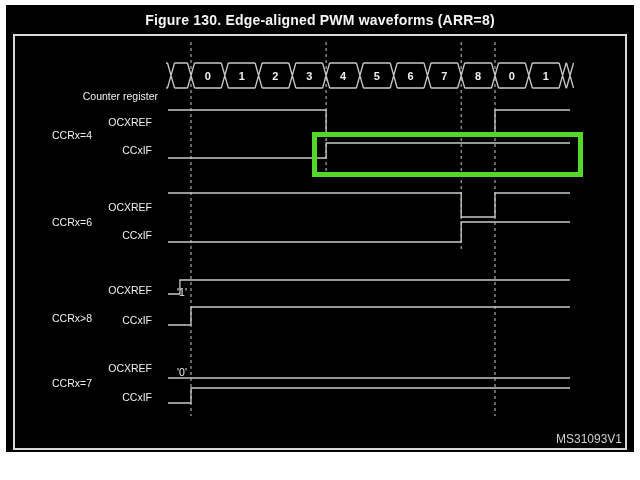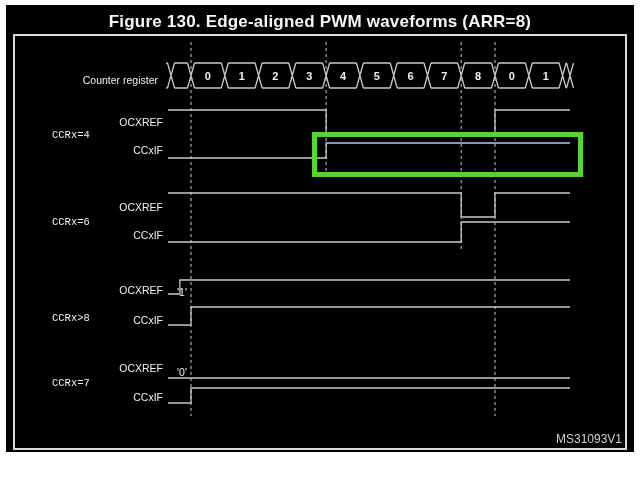--- a/index.html
+++ b/index.html
@@ -1,27 +1,27 @@
 <!DOCTYPE html>
 <html><head>
 <meta charset="utf-8">
 <style>
   html,body{margin:0;padding:0;background:#ffffff;}
   .page{position:relative;width:640px;height:480px;background:#ffffff;overflow:hidden;
         font-family:"Liberation Sans",sans-serif;}
   .figure{position:absolute;left:6px;top:5px;width:628px;height:447px;background:#000000;}
-  .figure-title{width:100%;text-align:center;padding-top:7px;font-size:17px;font-weight:bold;
+  .figure-title{width:100%;text-align:center;padding-top:7px;font-size:14px;font-weight:bold;
         color:#f5f5f5;letter-spacing:0.2px;}
   .frame{position:absolute;left:13px;top:34px;width:614px;height:416px;
         border:2px solid #d9d9d9;box-sizing:border-box;}
   svg.canvas{position:absolute;left:0;top:0;width:640px;height:480px;}
   .lbl{position:absolute;color:#f0f0f0;font-size:10.5px;line-height:12px;white-space:nowrap;}
-  .rlabel{left:45px;width:118px;text-align:right;}
+  .rlabel{left:34px;width:118px;text-align:right;}
   .clabel{left:40px;width:118px;text-align:right;}
-  .glabel{left:52px;text-align:right;font-family:Liberation Mono, monospace;}
+  .glabel{left:52px;text-align:right;}
   .ann{left:171px;width:22px;text-align:center;}
   .watermark{position:absolute;left:502px;top:434px;width:120px;text-align:right;
         color:#cfcfcf;font-size:12px;line-height:11px;}
 </style>
 </head>
 <body>
 
 <div class="page">
   <div class="figure">
     <div class="figure-title">Figure 130. Edge-aligned PWM waveforms (ARR=8)</div>
@@ -50,21 +50,21 @@
       <path d="M168,158 L326.1,158 L326.1,143 L570,143 L570,143" stroke="#c9c9c9" stroke-width="1.3" fill="none"></path>
       <path d="M168,193 L461.2,193 L461.2,217 L495,217 L495,193 L570,193 L570,193" stroke="#c9c9c9" stroke-width="1.3" fill="none"></path>
       <path d="M168,242 L461.2,242 L461.2,222 L570,222 L570,222" stroke="#c9c9c9" stroke-width="1.3" fill="none"></path>
       <path d="M168,294 L179.9,294 L179.9,280 L570,280 L570,280" stroke="#c9c9c9" stroke-width="1.3" fill="none"></path>
       <path d="M168,325 L191,325 L191,307 L570,307 L570,307" stroke="#c9c9c9" stroke-width="1.3" fill="none"></path>
       <path d="M168,378 L570,378 L570,378" stroke="#c9c9c9" stroke-width="1.3" fill="none"></path>
       <path d="M168,403 L191,403 L191,388 L570,388 L570,388" stroke="#c9c9c9" stroke-width="1.3" fill="none"></path>
       <rect x="314.5" y="134.5" width="266" height="40" fill="none" stroke="#55d62a" stroke-width="5"></rect>
     </svg>
 
-  <div class="lbl clabel" style="top:74px">Counter register</div>
+  <div class="lbl clabel" style="top:90px">Counter register</div>
 
   <div class="lbl glabel" style="top:129px">CCRx=4</div>
   <div class="lbl rlabel" style="top:116px">OCXREF</div>
   <div class="lbl rlabel" style="top:144px">CCxIF</div>
 
   <div class="lbl glabel" style="top:216px">CCRx=6</div>
   <div class="lbl rlabel" style="top:201px">OCXREF</div>
   <div class="lbl rlabel" style="top:229px">CCxIF</div>
 
   <div class="lbl glabel" style="top:312px">CCRx&gt;8</div>

